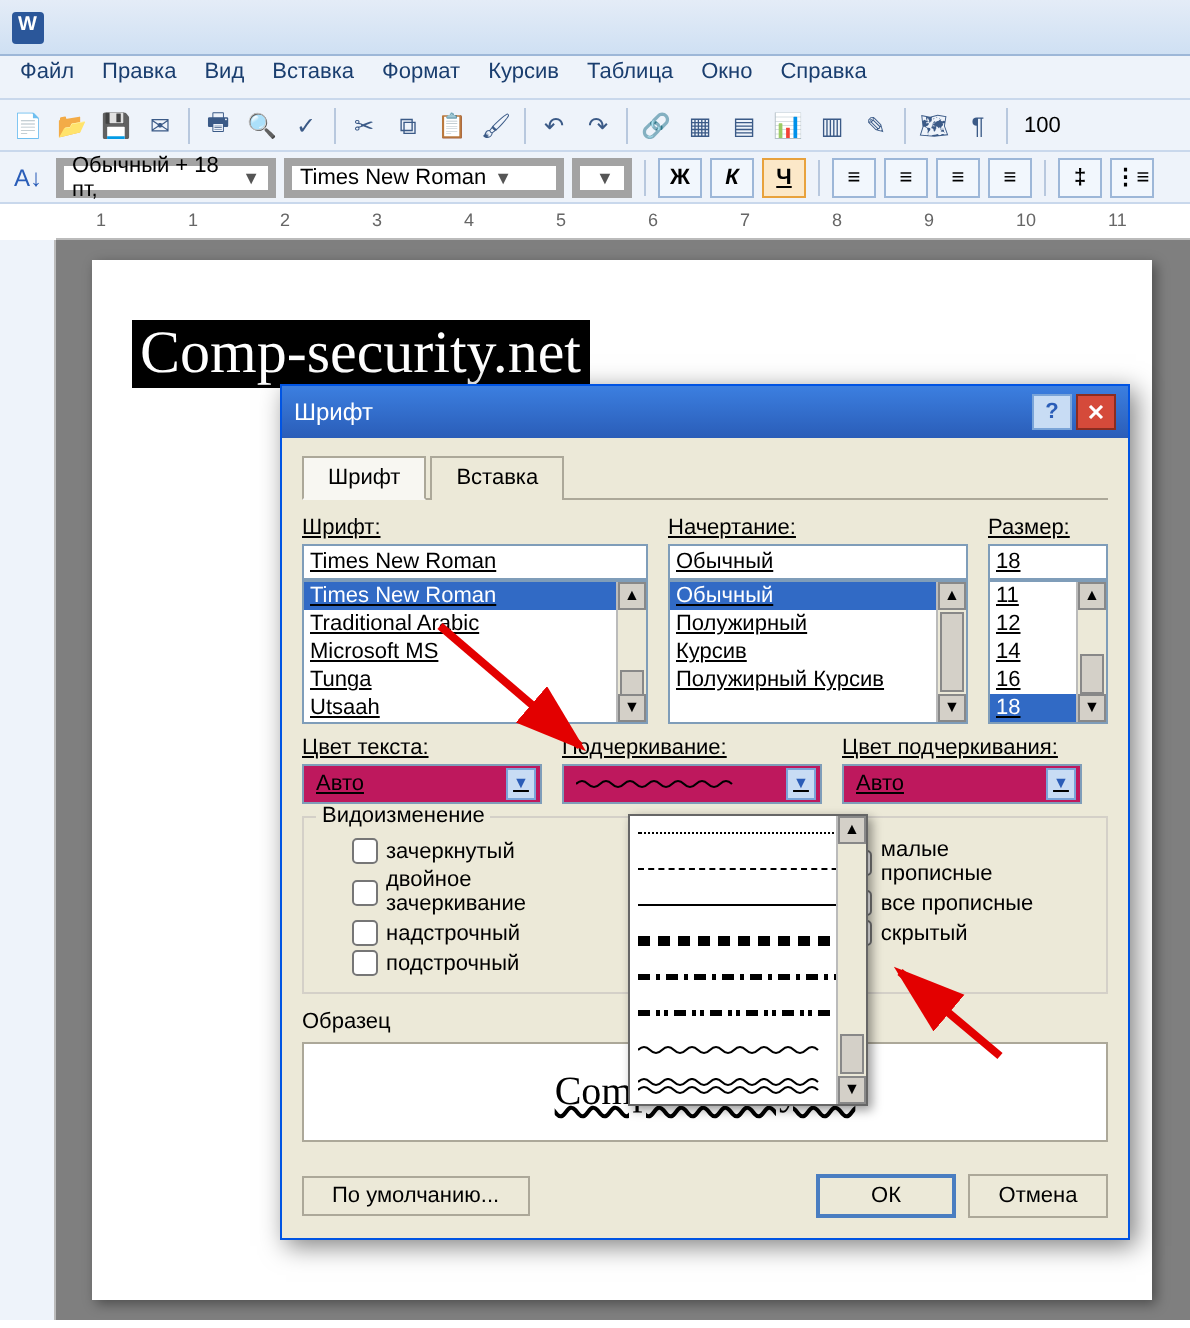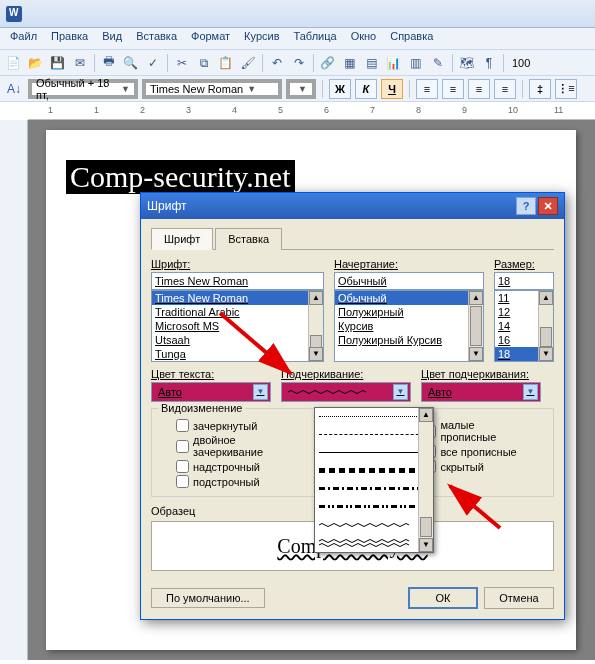--- a/index.html
+++ b/index.html
@@ -204,22 +204,22 @@
     </div>
 
     <div class="row">
       <div class="col" style="width:180px;">
         <span class="lbl">Шрифт:</span>
         <input class="txtin" value="Times New Roman" style="">
         <div class="listbox">
           <div class="li sel">Times New Roman</div>
           <div class="li">Traditional Arabic</div>
           <div class="li">Microsoft MS</div>
+          <div class="li">Tunga</div>
           <div class="li">Utsaah</div>
-          <div class="li">Tunga</div>
           <div class="sb">
               <div class="arr">▲</div>
               <div class="thumb" style="height:20px;margin-top:30px;"></div>
               <div class="arr" style="position:absolute;bottom:0;left:0;right:0;">▼</div>
             </div>
         </div>
       </div>
       <div class="col" style="width:156px;">
         <span class="lbl">Начертание:</span>
         <input class="txtin" value="Обычный" style="">

